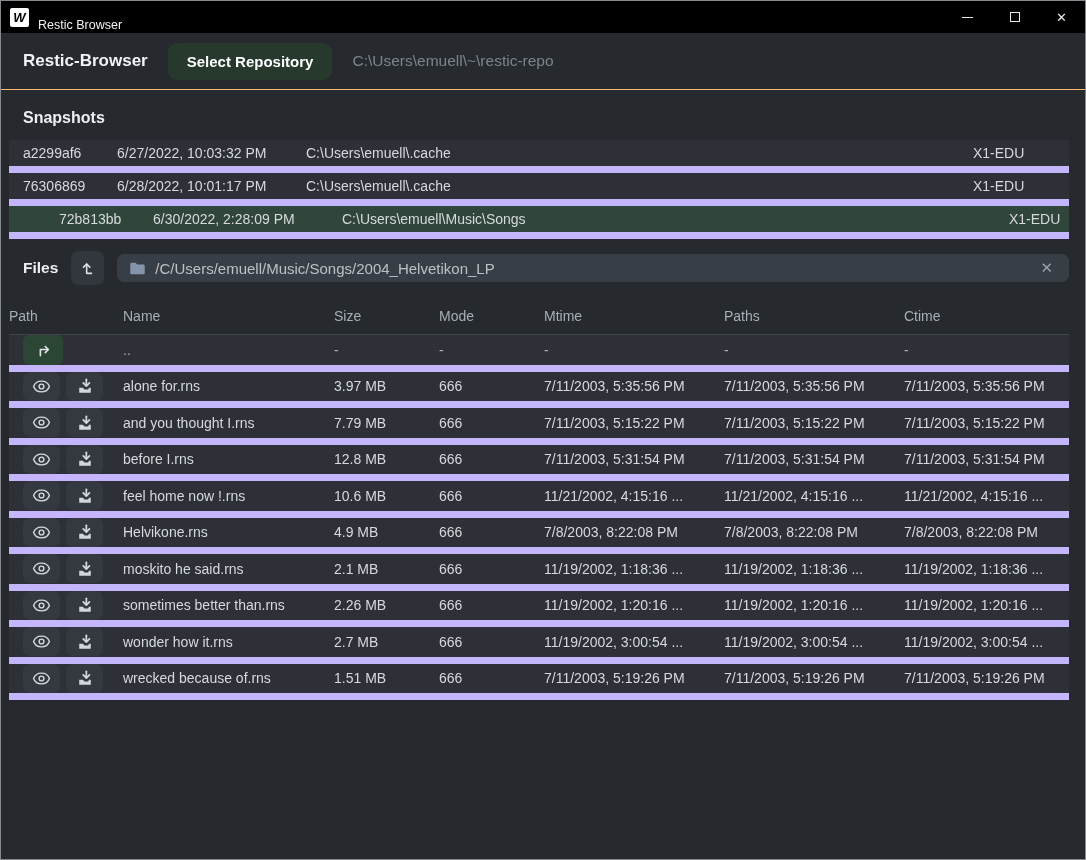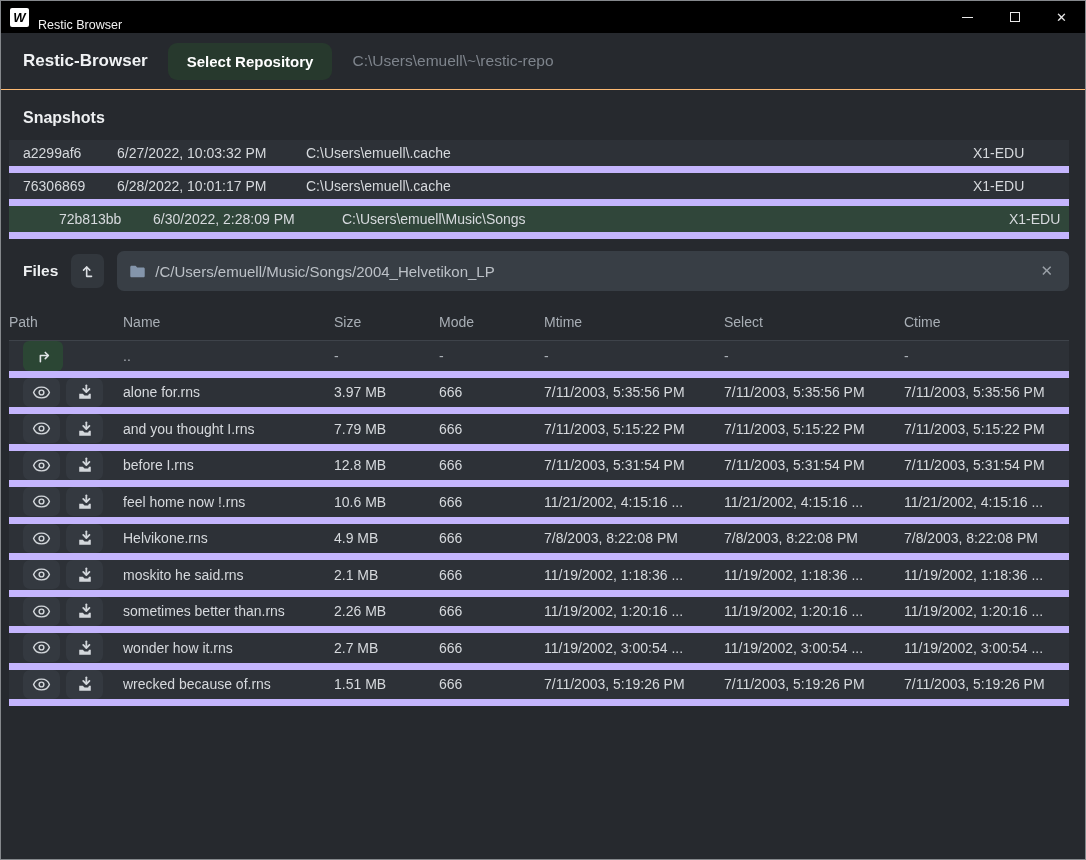--- a/index.html
+++ b/index.html
@@ -46,21 +46,21 @@
   .snap-row  { height:33px; }
   .snap-row.selected { background:#30463a;padding-left:36px; }
   
   .files-bar { display:flex; align-items:center; gap:13px; padding:12px 16px 12px 22px; }
   .files-title { font-size:15.5px; font-weight:bold; color:#edeff1; }
   .square-btn {
     width:33px; height:34px; background:#32373d; border:none; border-radius:7px;
     display:flex; align-items:center; justify-content:center; cursor:pointer; flex:none;
   }
   .path-box {
-    flex:1; height:40px; background:#383e45; border-radius:7px;
+    flex:1; height:28px; background:#383e45; border-radius:7px;
     display:flex; align-items:center; gap:9px; padding:0 12px;
   }
   .path-input {
     flex:1; background:transparent; border:none; outline:none;
     color:#bcc1c7; font-size:15px; font-family:inherit;
   }
   .clear-btn { background:none; border:none; color:#9aa0a7; font-size:15px; cursor:pointer; padding:2px 4px; }
   
   .file-cols { grid-template-columns:114px 211px 105px 105px 180px 180px 1fr; margin:0 16px 0 8px; }
   .file-head { height:38px; border-bottom:1px solid #3e434a; }
@@ -149,21 +149,21 @@
       <button class="clear-btn"><span>✕</span></button>
     </div>
   </div>
 
   <div class="grid-head file-cols file-head">
       <div class="cell">Path</div>
       <div class="cell">Name</div>
       <div class="cell">Size</div>
       <div class="cell">Mode</div>
       <div class="cell">Mtime</div>
-      <div class="cell">Select</div>
+      <div class="cell">Paths</div>
       <div class="cell">Ctime</div>
     </div>
 
   <div class="grid-row file-cols file-row">
     <div class="cell actions">
       <button class="parent-btn">
         <span>
           <svg width="17" height="16" viewBox="0 0 18 18" fill="none" stroke="#e2e5e8" stroke-width="1.8" stroke-linecap="round" stroke-linejoin="round">
             <path d="M5.5 15.5V8.5H14"></path>
               <path d="M11 5l3.5 3.5L11 12"></path>

